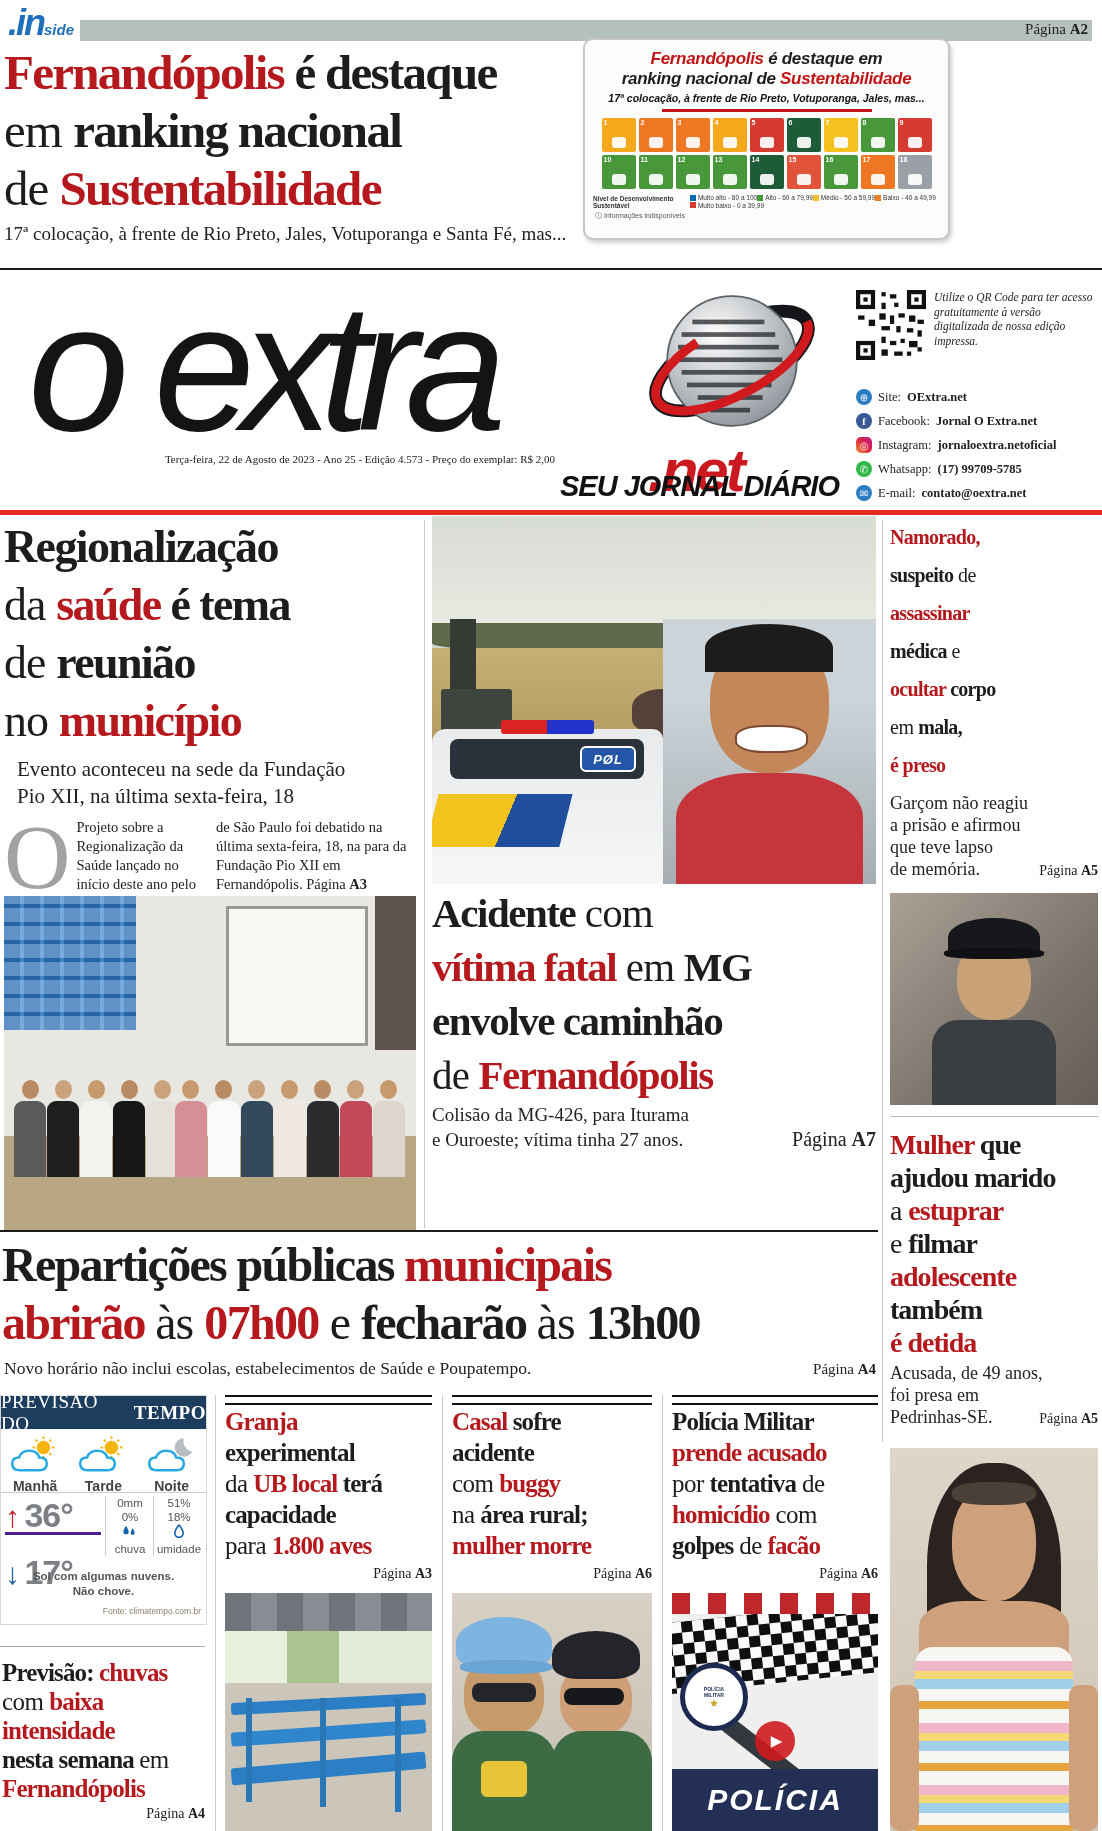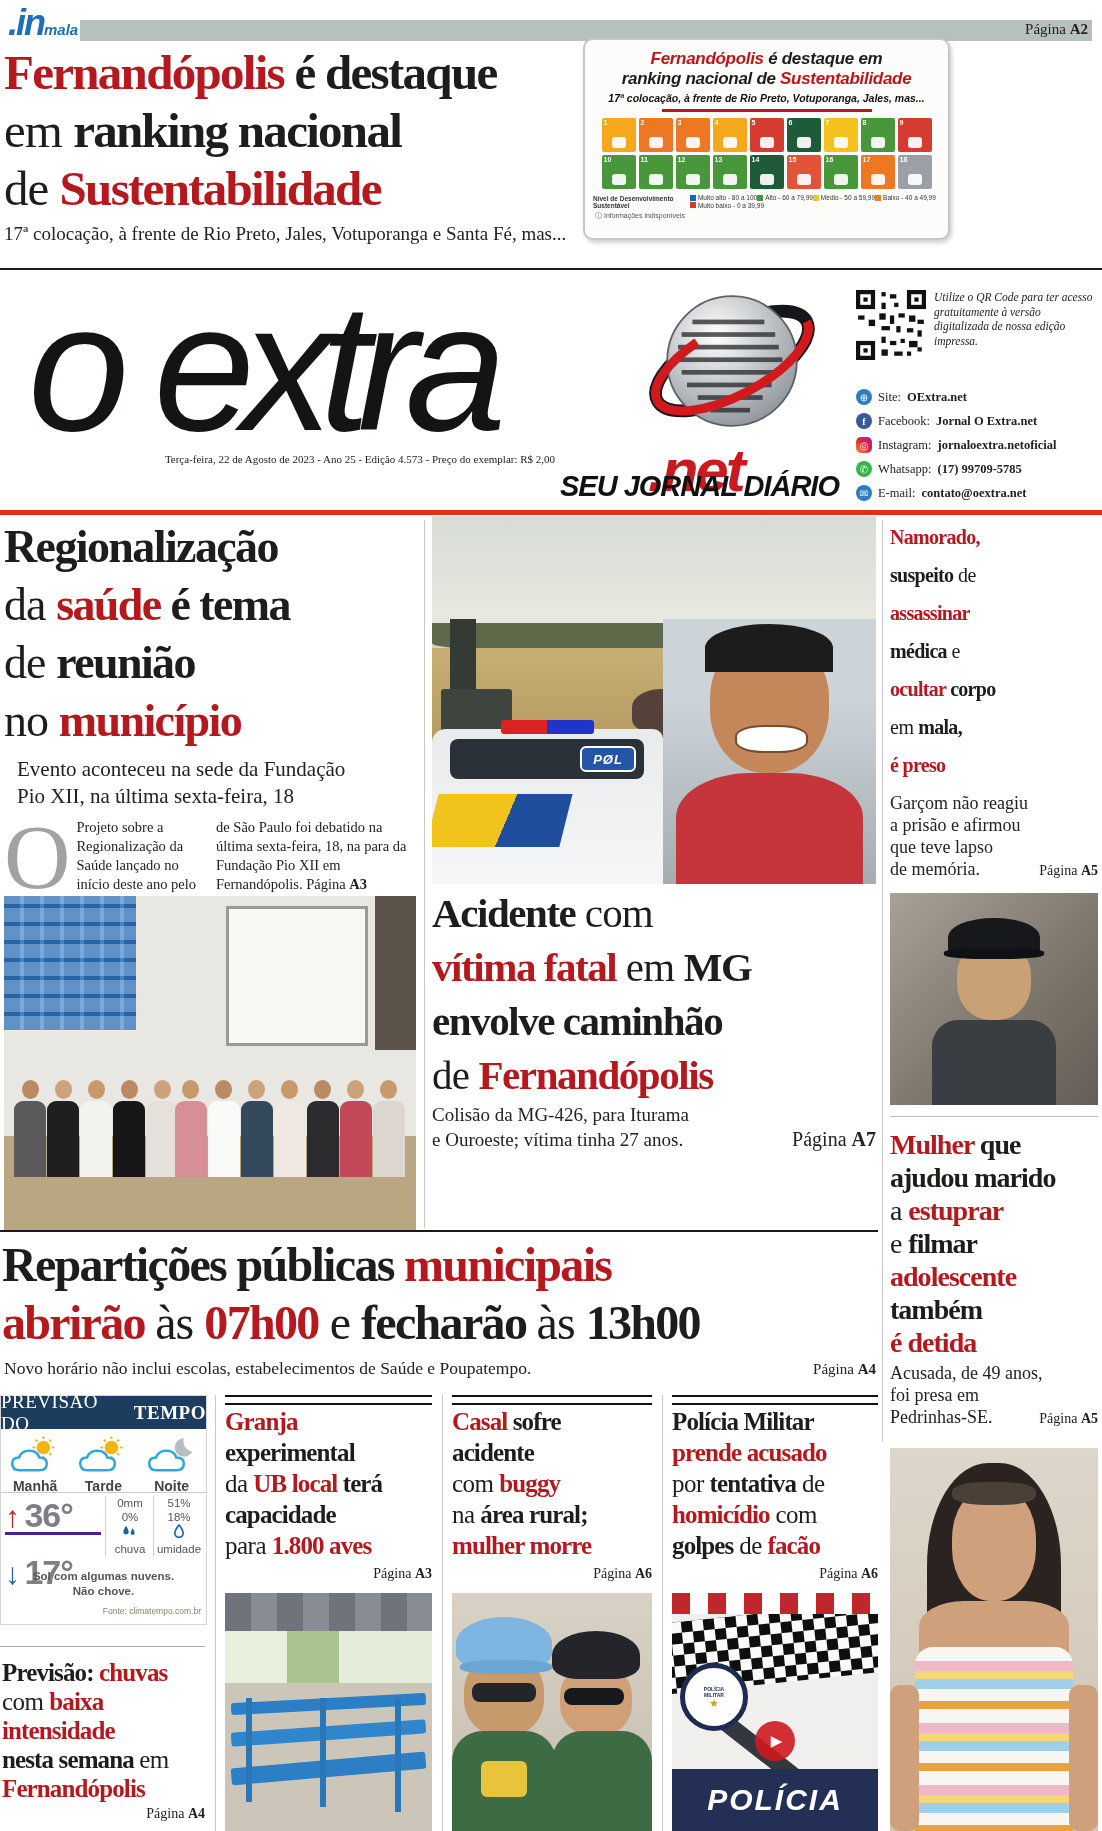--- a/index.html
+++ b/index.html
@@ -129,21 +129,21 @@
              display:flex;align-items:center;justify-content:center;border:2px solid #fff;}
   #polbadge2 span{color:#fff;font-weight:700;font-style:italic;font-size:13px;letter-spacing:1px;}
 </style>
 </head>
 <body>
 
 <div id="page">
 
   <div id="topstrip" class="abs"></div>
   <div id="pageA2" class="abs pag"><span>Página</span> <b>A2</b></div>
-  <div id="insidelogo" class="abs"><span class="big">.in</span><span class="small">mala</span></div>
+  <div id="insidelogo" class="abs"><span class="big">.in</span><span class="small">side</span></div>
 
   <div id="tophl" class="abs hl">
       <div><span class="r">Fernandópolis</span><span class="k"> é destaque</span></div>
       <div><span class="l">em </span><span class="k">ranking nacional</span></div>
       <div><span class="l">de </span><span class="r">Sustentabilidade</span></div>
     </div>
   <div id="tophl-sub" class="abs sub">17ª colocação, à frente de Rio Preto, Jales, Votuporanga e Santa Fé, mas...</div>
 
   <div id="rankbox" class="abs">
     <div class="bh hl" style="font-family:'Liberation Sans',sans-serif;letter-spacing:-0.3px;">

